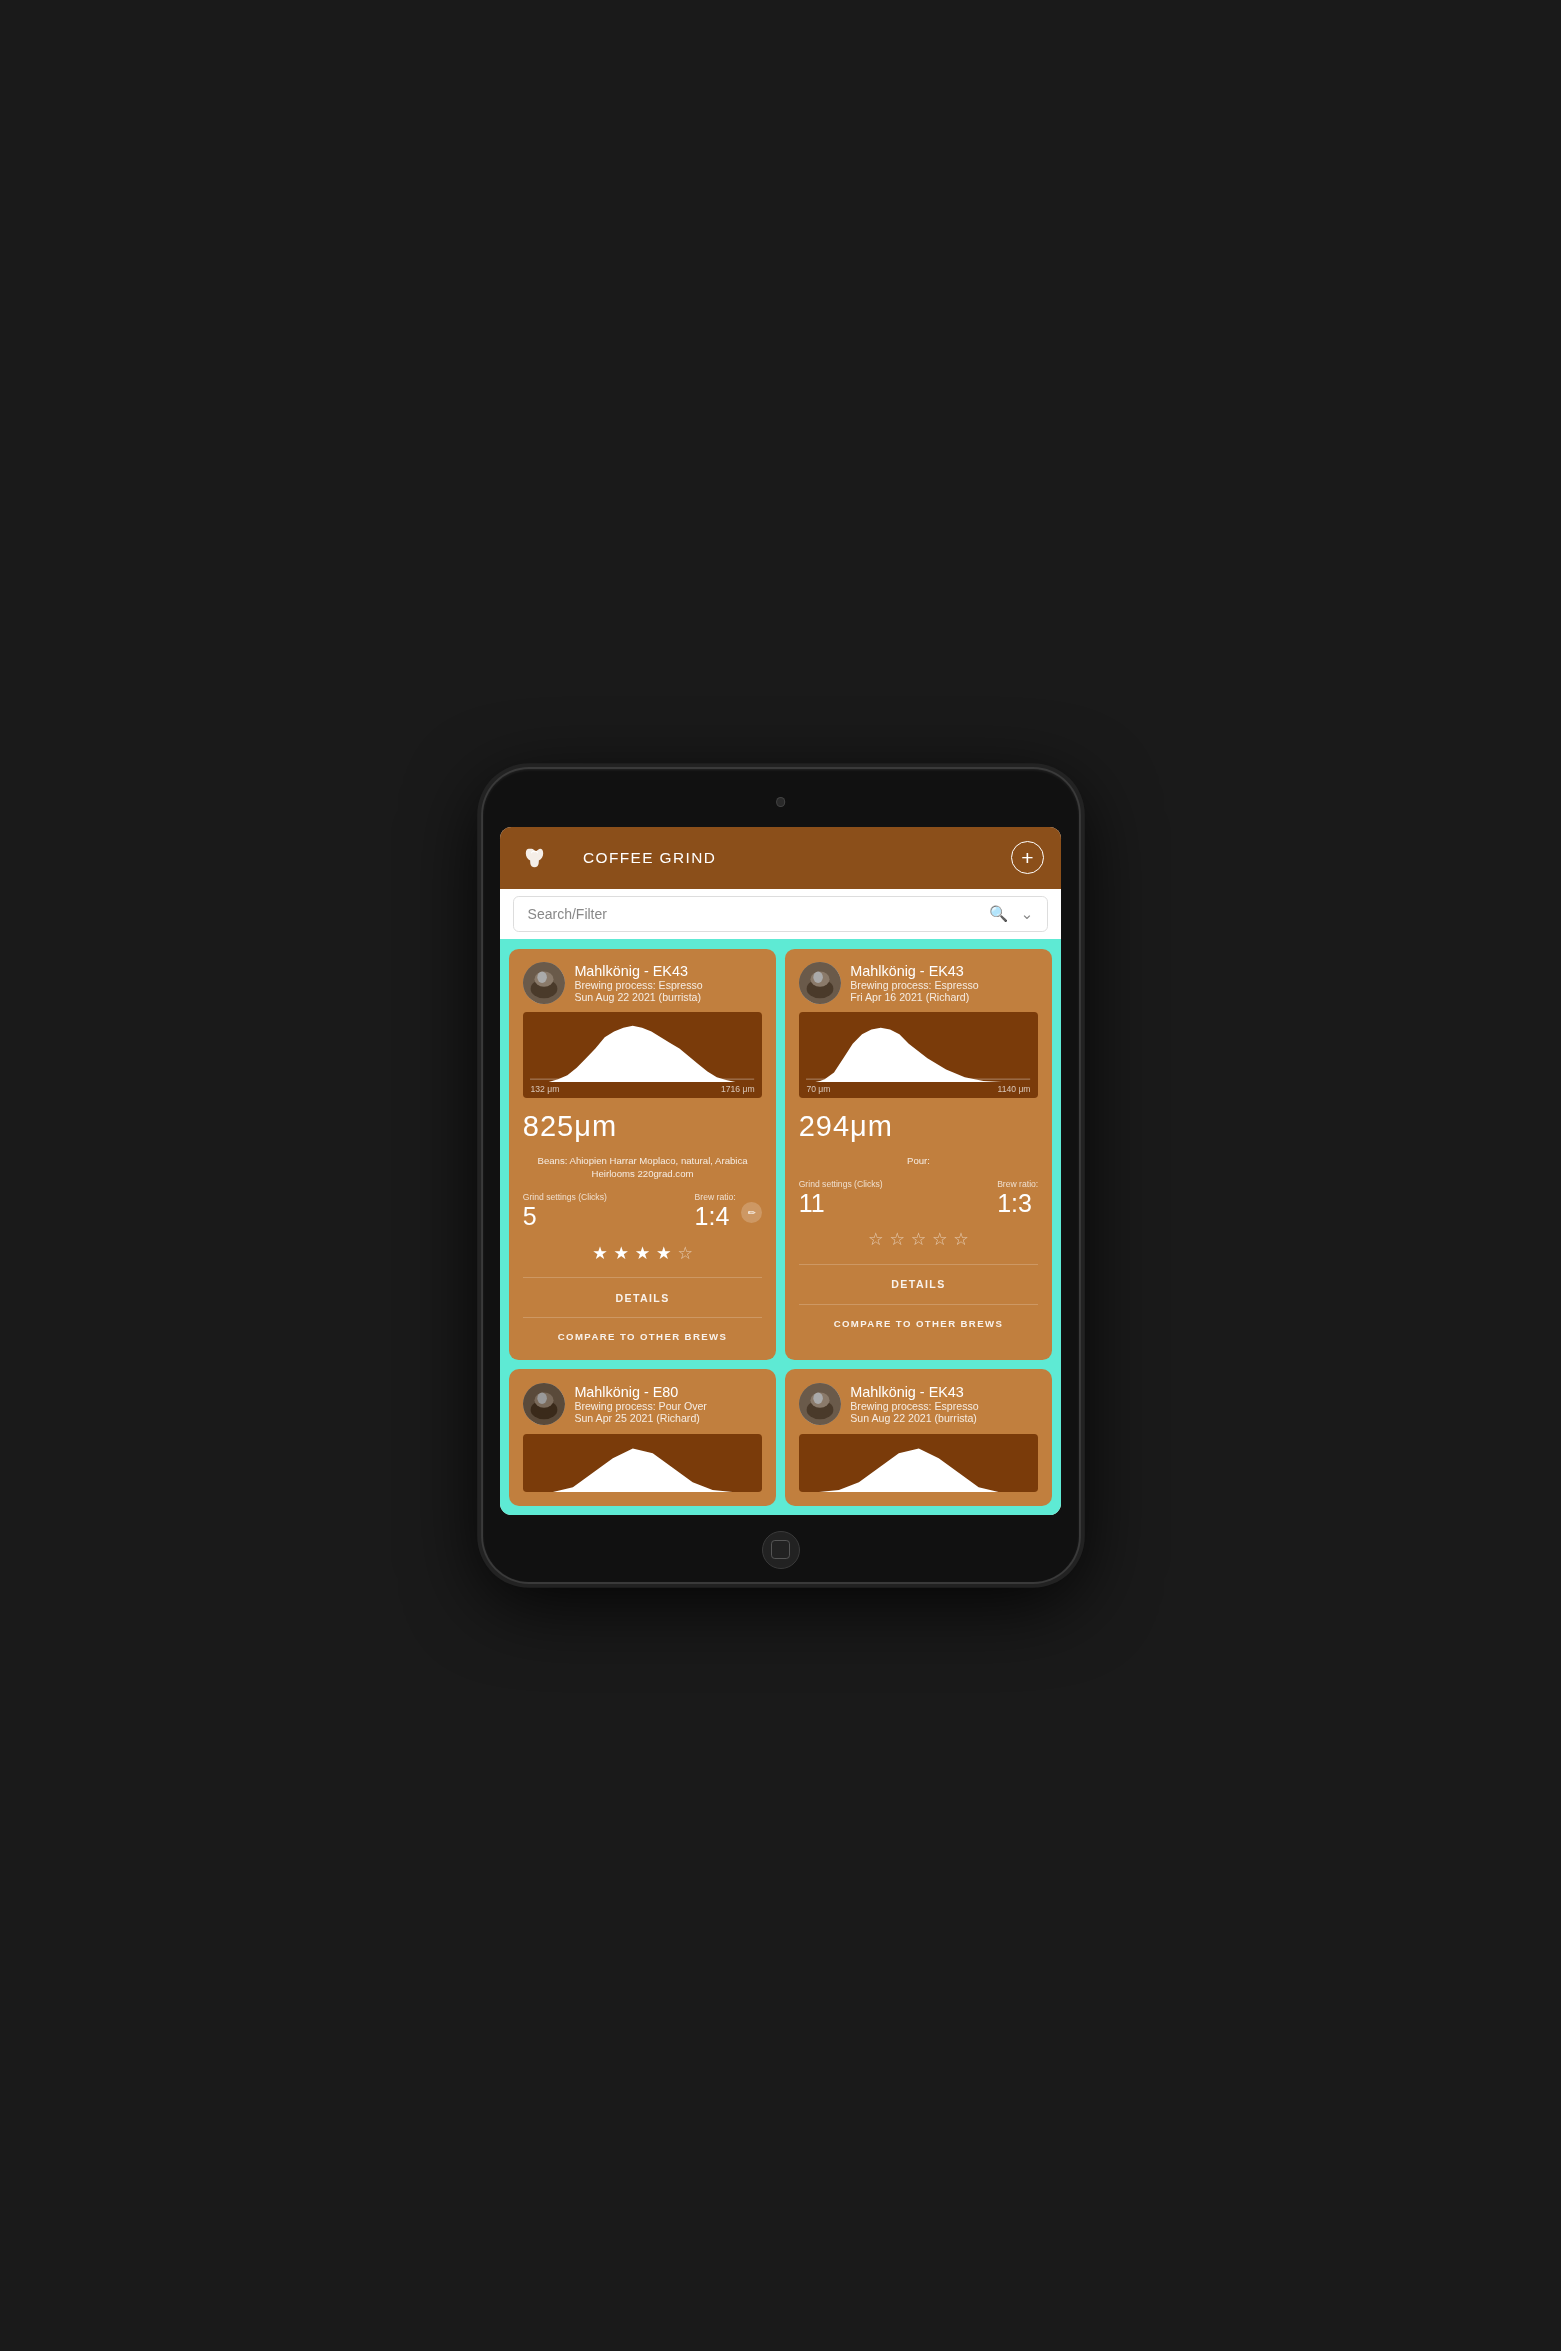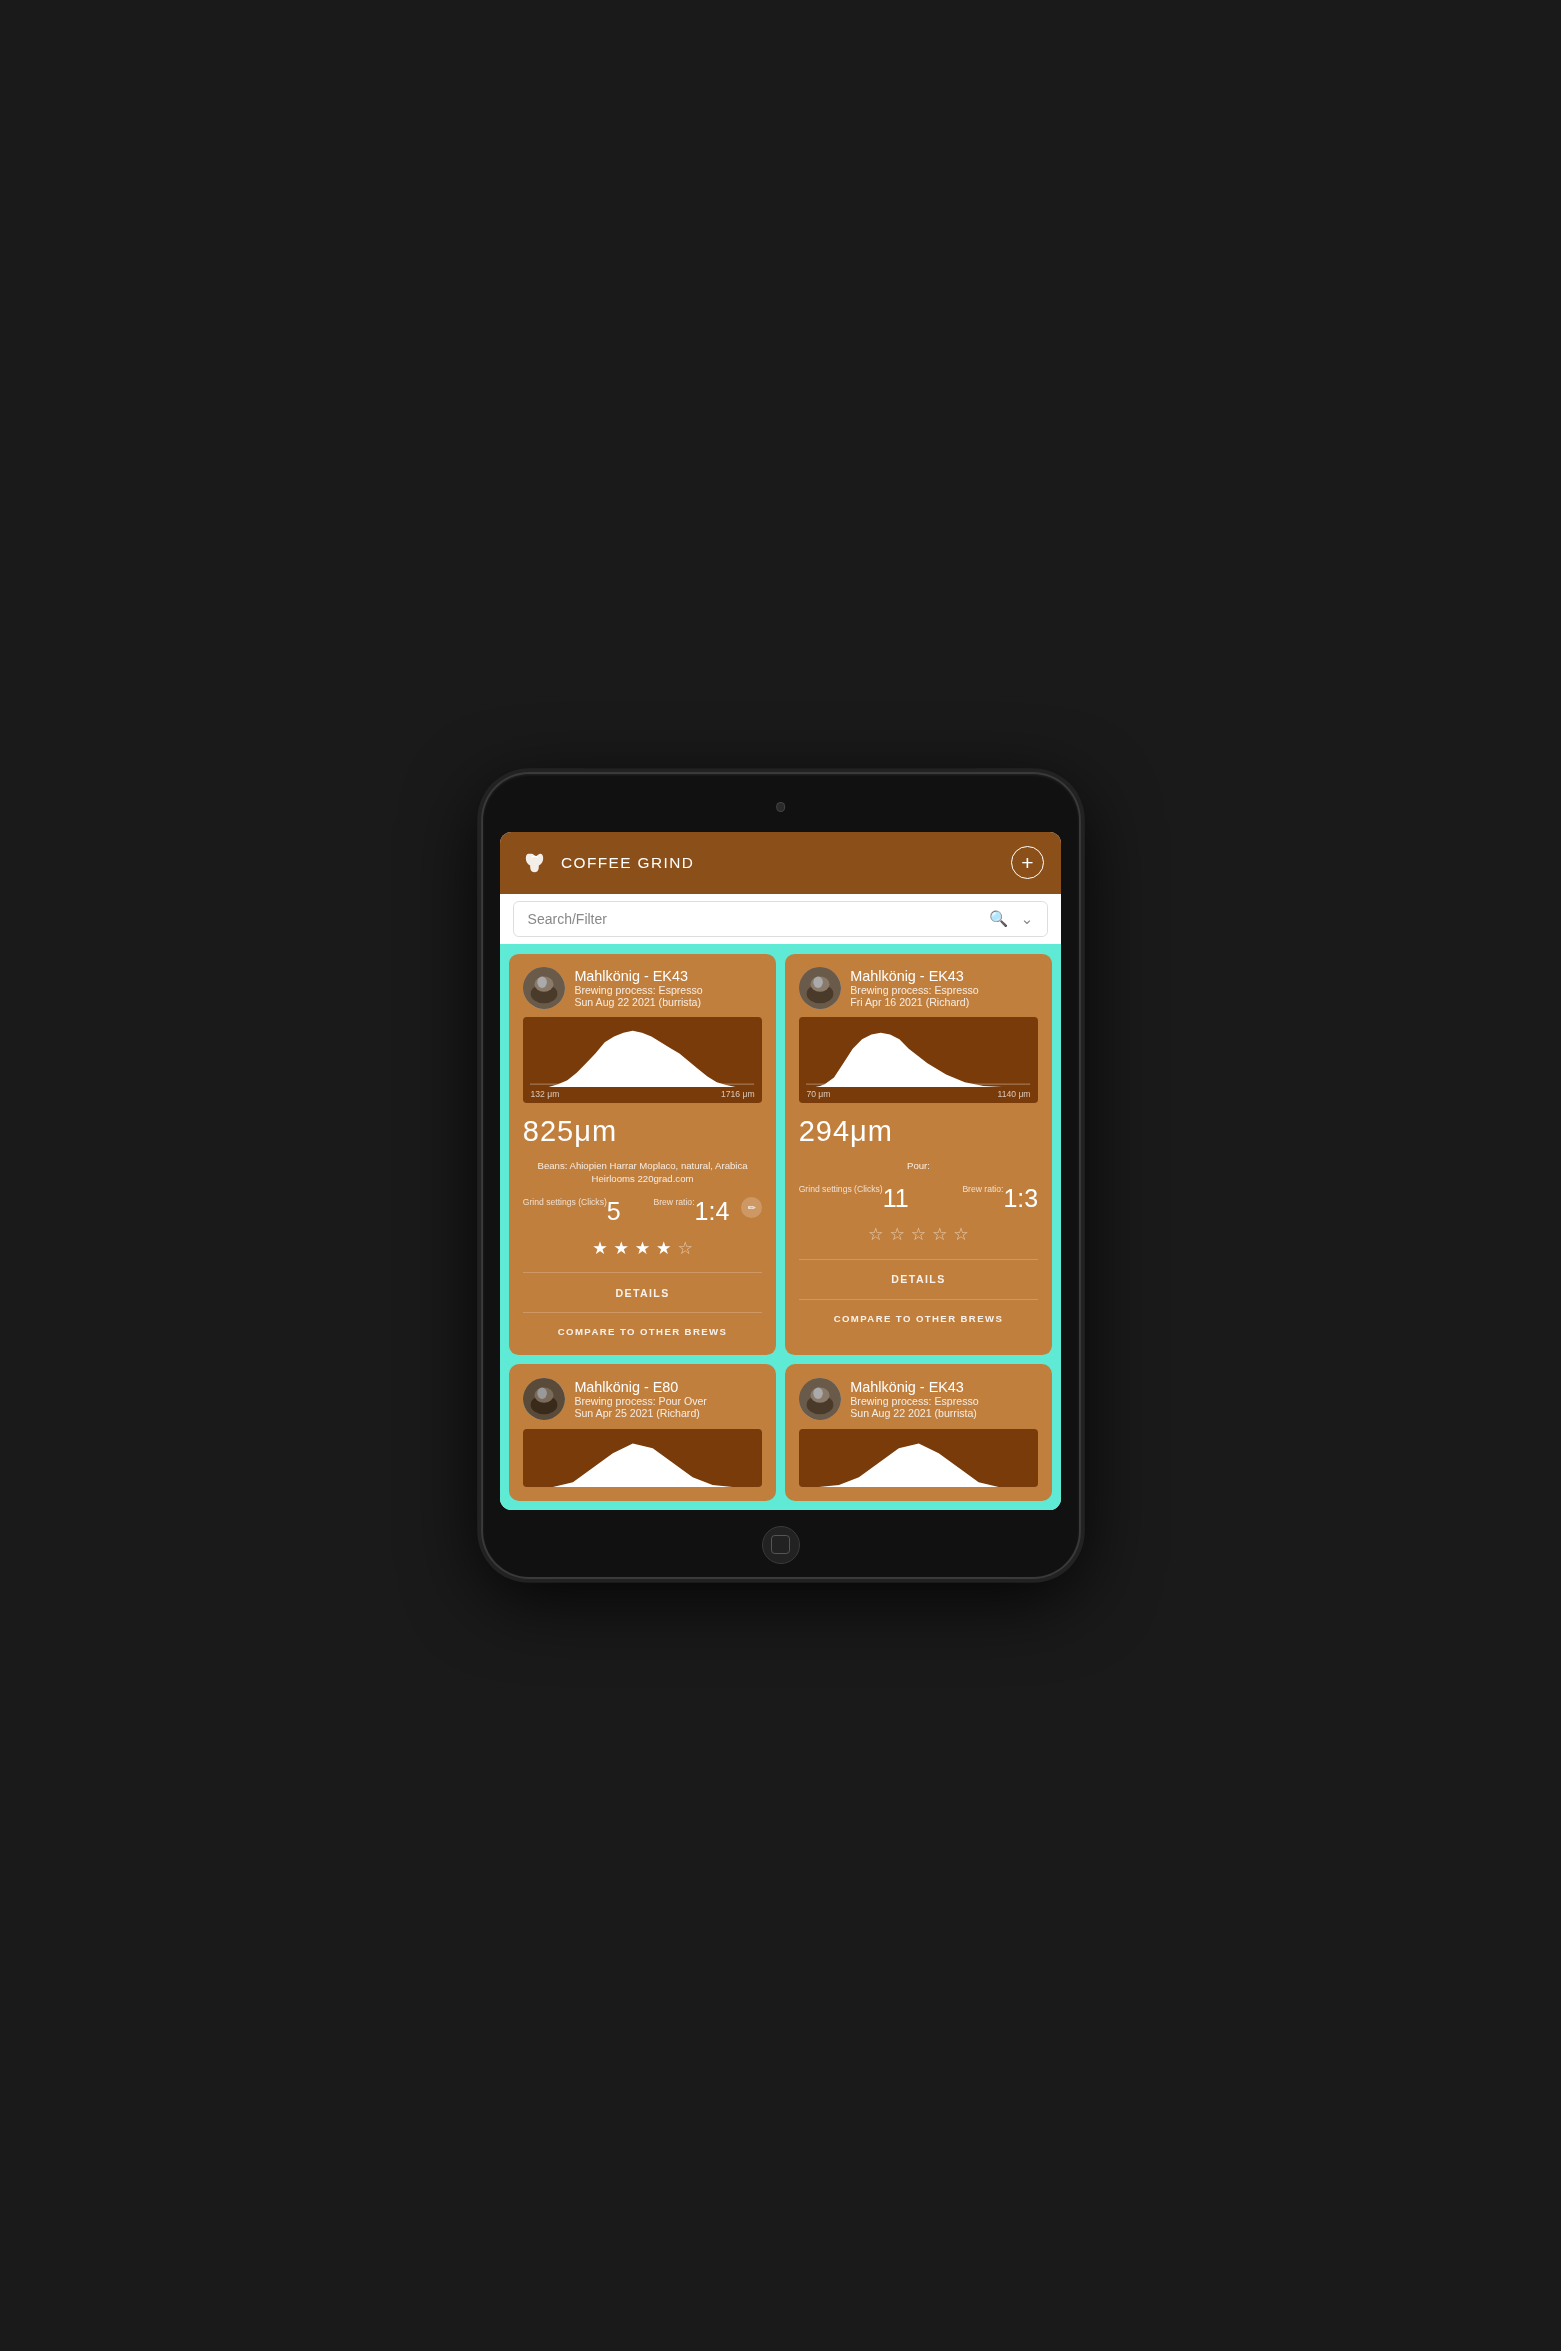--- a/index.html
+++ b/index.html
@@ -73,21 +73,21 @@
       background: #8B4F1A;
       display: flex;
       align-items: center;
       padding: 13.4px 17.3px;
       justify-content: space-between;
     }
 
     .header-left {
       display: flex;
       align-items: center;
-      gap: 9px;
+      gap: 31px;
     }
 
     .header-logo {
       width: 35px;
       height: 35px;
       display: flex;
       align-items: center;
       justify-content: center;
     }
 
@@ -263,21 +263,21 @@
     }
 
     .grind-brew-row {
       display: flex;
       justify-content: space-between;
       margin-top: 3.8px;
     }
 
     .grind-section, .brew-section {
       display: flex;
-      flex-direction: row;
+      flex-direction: column;
     }
 
     .grind-label, .brew-label {
       color: rgba(255,255,255,0.75);
       font-size: 8.6px;
     }
 
     .grind-value, .brew-value {
       color: white;
       font-size: 25px;

